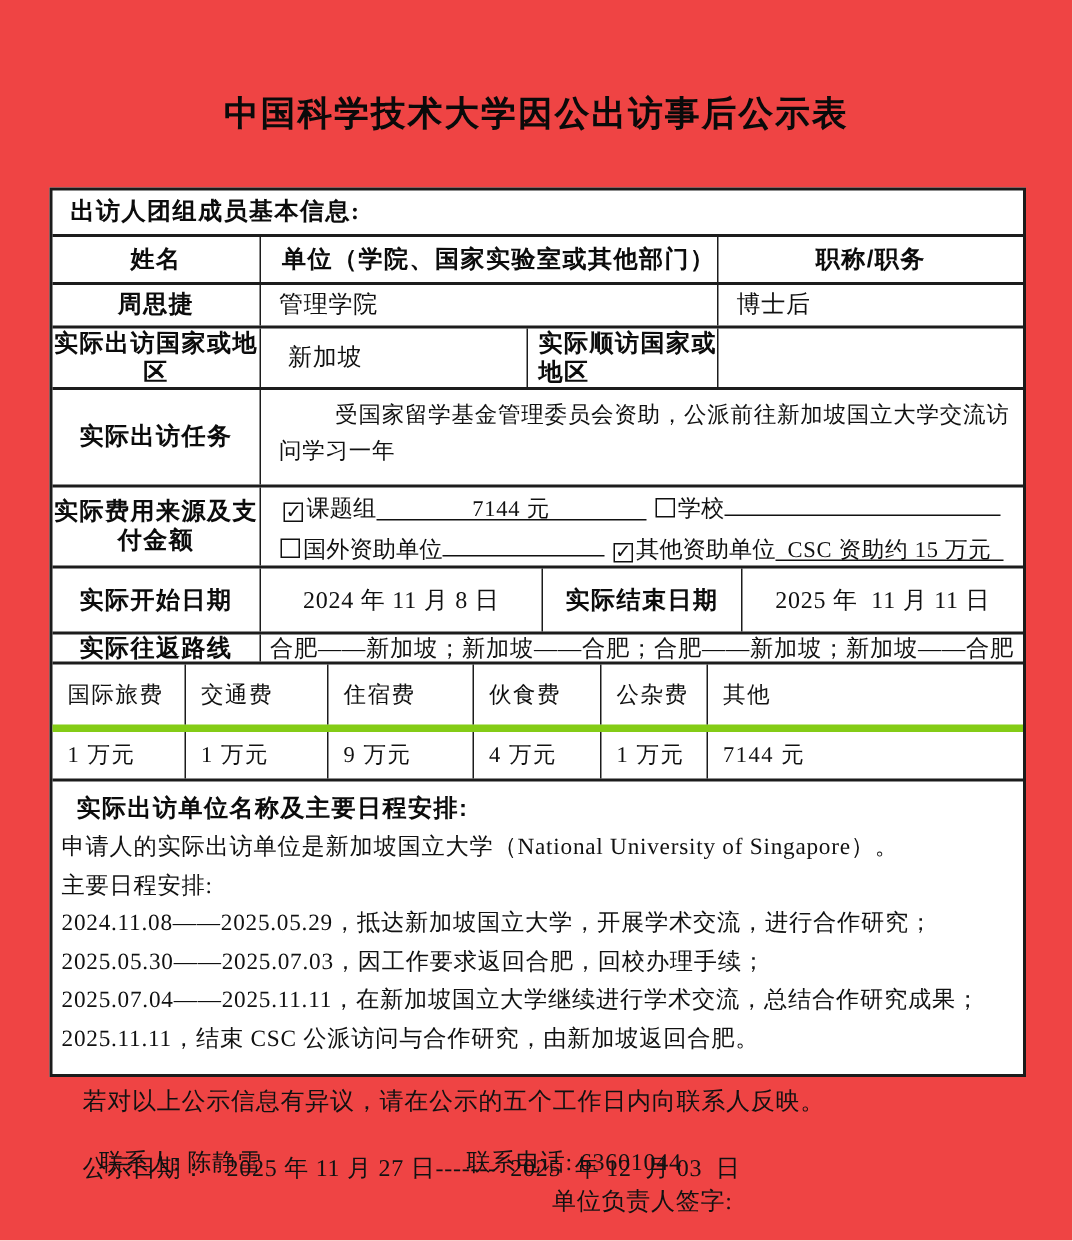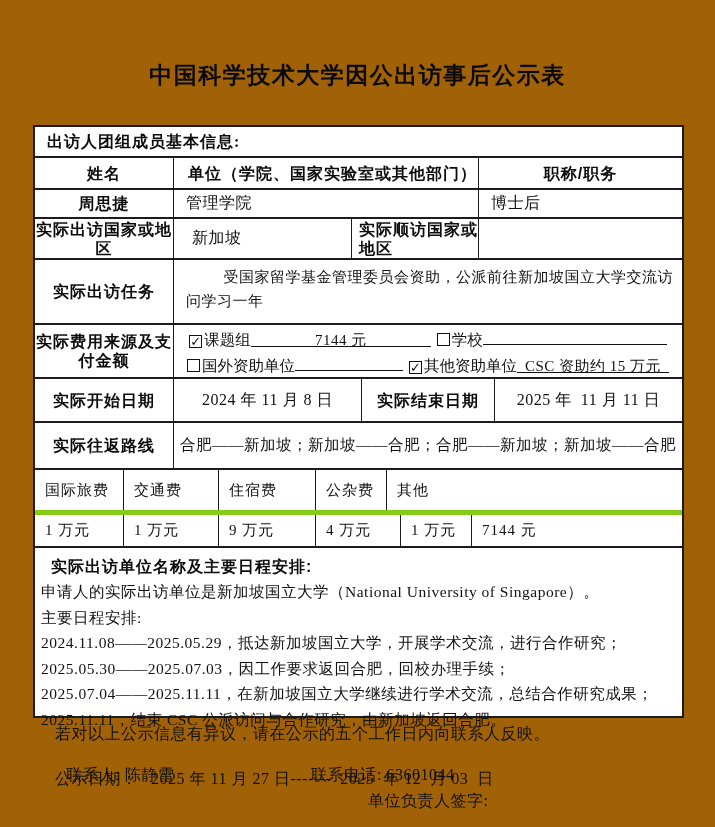--- a/index.html
+++ b/index.html
@@ -1,17 +1,17 @@
 <!DOCTYPE html>
 <html><head>
 <meta charset="utf-8">
 <style>
   html,body { margin:0; padding:0; background:#ffffff; }
   .page {
-    position:relative; width:715px; height:827px; background:#a16207;
+    position:relative; width:715px; height:827px; background:#ef4444;
     color:#111; font-family:"Liberation Serif", serif; overflow:hidden;
   }
   .title {
     position:absolute; top:60px; left:0; width:100%; text-align:center;
     font-family:"Liberation Sans", sans-serif; font-weight:bold;
     font-size:23px; letter-spacing:1.5px; color:#0a0a0a;
   }
   .doc-table {
     position:absolute; left:33px; top:125px; width:651px; height:593px;
     border:2px solid #1c1c1c; box-sizing:border-box;
@@ -34,21 +34,21 @@
   .w4a { width:178px; }
   .w4b { width:127px; justify-content:flex-start; text-align:left; padding-left:7px; }
   .wrest { flex:1; }
   .r1 { height:31px; }
   .r2 { height:32px; }
   .r3 { height:29px; }
   .r4 { height:41px; }
   .r5 { height:65px; }
   .r6 { height:54px; }
   .r7 { height:44px; }
-  .r8 { height:47px; }
+  .r8 { height:20px; }
   .r9 { height:78px; }
   .r10 { flex:1; }
   .section-hdr { padding-left:12px; justify-content:flex-start; text-align:left;font-family:Liberation Serif, serif; }
   .pad18 { padding-left:18px; }
   
   .task-cell { display:block; padding:5px 8px 0 12px; }
   .task-text { margin:0; font-size:15px; line-height:24px; text-indent:2.5em; letter-spacing:0.5px; }
   
   .funding-cell { display:flex; flex-direction:column; justify-content:center; padding:2px 10px 0 10px; }
   .fund-line { line-height:25px; font-size:15.5px; white-space:nowrap; }
@@ -156,20 +156,21 @@
       <div class="cell w1 label">实际往返路线</div>
       <div class="cell wrest value route-val">合肥——新加坡；新加坡——合肥；合肥——新加坡；新加坡——合肥</div>
     </div>
 
     <div class="row r9">
       <div class="feegrid">
         <div class="feerow feehdr">
           <div class="feecell fc1">国际旅费</div>
           <div class="feecell fc2">交通费</div>
           <div class="feecell fc3">住宿费</div>
+          <div class="feecell fc4">伙食费</div>
           <div class="feecell fc5">公杂费</div>
           <div class="feecell fc6">其他</div>
         </div>
         <div class="feerow">
           <div class="feecell fc1">1 万元</div>
           <div class="feecell fc2">1 万元</div>
           <div class="feecell fc3">9 万元</div>
           <div class="feecell fc4">4 万元</div>
           <div class="feecell fc5">1 万元</div>
           <div class="feecell fc6">7144 元</div>

